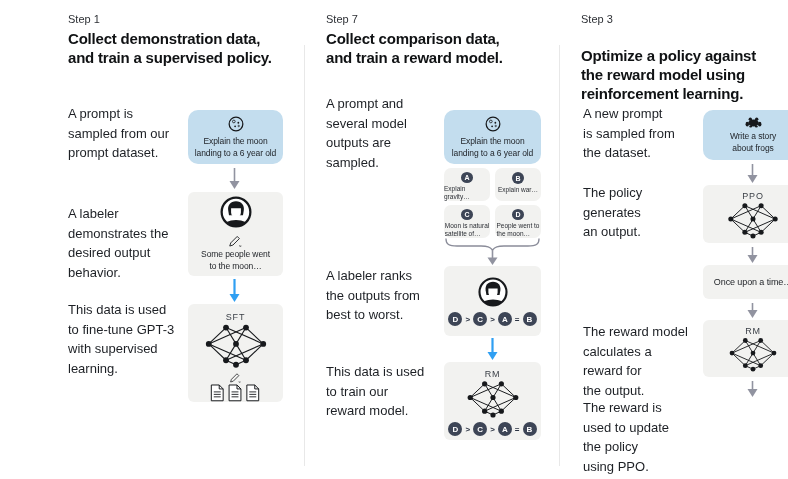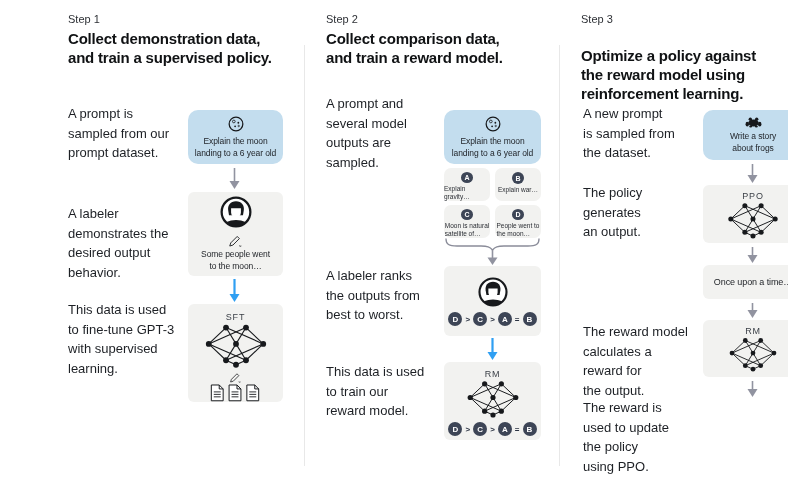--- a/index.html
+++ b/index.html
@@ -157,21 +157,21 @@
         <line x1="21.5" y1="8" x2="28.5" y2="8"></line>
           <line x1="21.5" y1="10.5" x2="28.5" y2="10.5"></line>
           <line x1="21.5" y1="13" x2="28.5" y2="13"></line>
         <line x1="39.5" y1="8" x2="46.5" y2="8"></line>
           <line x1="39.5" y1="10.5" x2="46.5" y2="10.5"></line>
           <line x1="39.5" y1="13" x2="46.5" y2="13"></line>
       </g>
     </svg>
   </div>
 
-  <div class="abs step-label" style="left:278px;top:13px">Step 2</div>
+  <div class="abs step-label" style="left:278px;top:13px">Step 7</div>
   <div class="abs title ml" style="left:278px;top:29px;width:232px">Collect comparison data,
 and train a reward model.</div>
 
   <div class="abs cap ml" style="left:278px;top:94px">A prompt and
 several model
 outputs are
 sampled.</div>
   <div class="abs cap ml" style="left:278px;top:266px">A labeler ranks
 the outputs from
 best to worst.</div>

